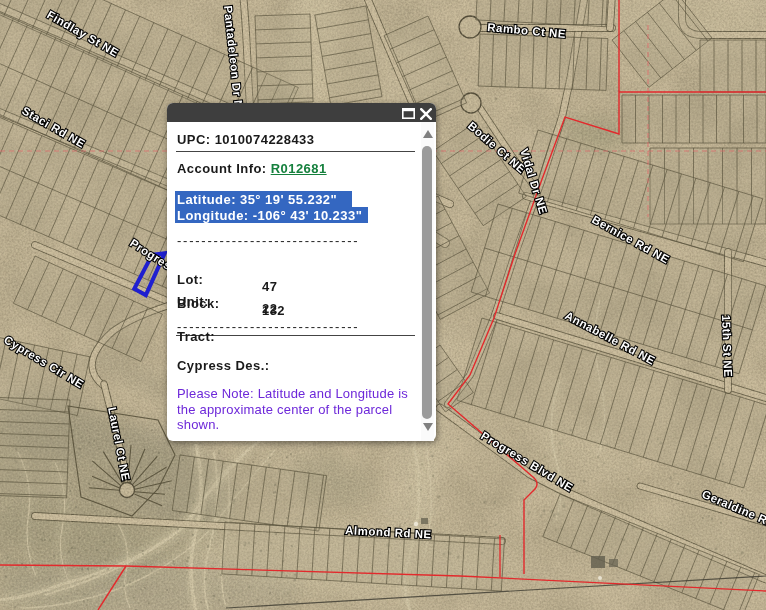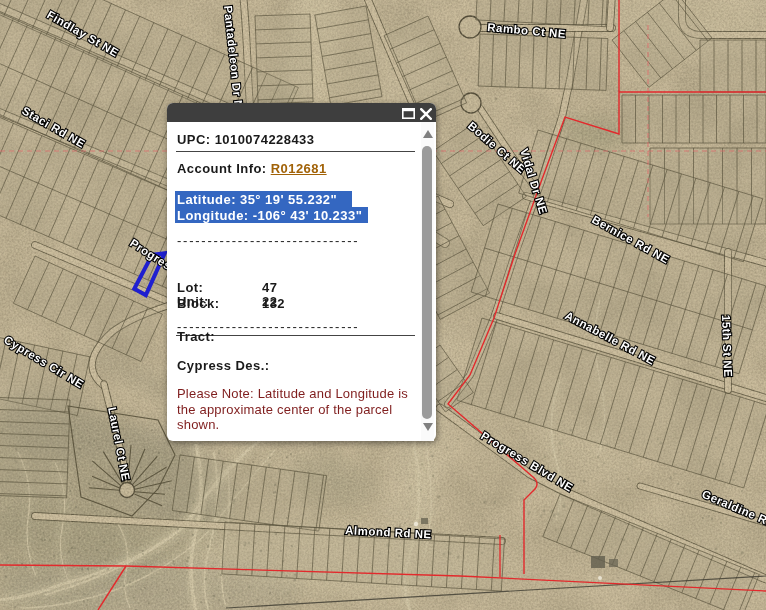--- a/index.html
+++ b/index.html
@@ -5,24 +5,24 @@
 #map{position:absolute;left:0;top:0;}
 #popup{position:absolute;left:167px;top:103px;width:269px;height:338px;background:#fff;border-radius:6px;box-shadow:1px 2px 6px rgba(0,0,0,0.45);}
 #tbar{position:absolute;left:0;top:0;width:100%;height:19px;background:#3e3e3e;border-radius:6px 6px 0 0;}
 #maxi{position:absolute;left:235px;top:5px;}
 #clos{position:absolute;left:253px;top:5px;}
 .ln{position:absolute;left:10px;font-size:13px;line-height:15px;color:#1a1a1a;white-space:nowrap;letter-spacing:0.45px;}
 .b{font-weight:bold;}
 .w{color:#fff;}
 .hl{position:absolute;left:8px;height:16px;background:#3467c1;}
 .hr{position:absolute;left:9px;width:239px;height:0;border-top:1.6px solid #444;}
-.lk{color:#a16207;text-decoration:underline;}
-.val{position:absolute;left:85px;}
+.lk{color:#15803d;text-decoration:underline;}
+.val{position:absolute;left:85px;margin-top:7px;}
 .dsh{letter-spacing:1.75px;color:#222;}
-.para{width:242px;white-space:normal;line-height:15.5px;color:#7f1d1d;letter-spacing:0.2px;}
+.para{width:242px;white-space:normal;line-height:15.5px;color:#6d28d9;letter-spacing:0.2px;}
 #sbar{position:absolute;right:2px;top:19px;width:13px;height:319px;background:#fafafa;}
 #uar{position:absolute;left:2px;top:8px;width:0;height:0;border-left:5px solid transparent;border-right:5px solid transparent;border-bottom:8px solid #7f7f7f;}
 #dar{position:absolute;left:2px;top:301px;width:0;height:0;border-left:5px solid transparent;border-right:5px solid transparent;border-top:8px solid #7f7f7f;}
 #thumb{position:absolute;left:1px;top:24px;width:10px;height:273px;background:#9b9b9b;border-radius:5px;}
 </style></head>
 <body>
 <div id="wrap">
 <svg id="map" width="766" height="610" viewBox="0 0 766 610">
 <rect width="766" height="610" fill="#c6b899"></rect>
 <defs>
@@ -754,21 +754,21 @@
         </svg>
   </div>
   <div class="ln b" style="top:29px">UPC: 1010074228433</div>
   <div class="hr" style="top:48px"></div>
   <div class="ln b" style="top:57.5px">Account Info: <span class="lk">R012681</span></div>
   <div class="hl" style="top:87.5px;width:177px"></div>
   <div class="hl" style="top:103.5px;width:193px"></div>
   <div class="ln b w" style="top:89px">Latitude: 35° 19' 55.232"</div>
   <div class="ln b w" style="top:104.5px">Longitude: -106° 43' 10.233"</div>
   <div class="ln dsh" style="top:130px">------------------------------</div>
-  <div class="ln b" style="top:177px">Lot:<span class="val">47</span></div>
+  <div class="ln b" style="top:169px">Lot:<span class="val">47</span></div>
   <div class="ln b" style="top:193px">Block:<span class="val">132</span></div>
   <div class="ln b" style="top:191px">Unit:<span class="val">22</span></div>
   <div class="ln dsh" style="top:216px">------------------------------</div>
   <div class="hr" style="top:231.5px"></div>
   <div class="ln b" style="top:226px">Tract:</div>
   <div class="ln b" style="top:254.5px">Cypress Des.:</div>
   <div class="ln para" style="top:283px">Please Note: Latitude and Longitude is the approximate center of the parcel shown.</div>
   <div id="sbar">
     <div id="uar"></div>
     <div id="thumb"></div>

